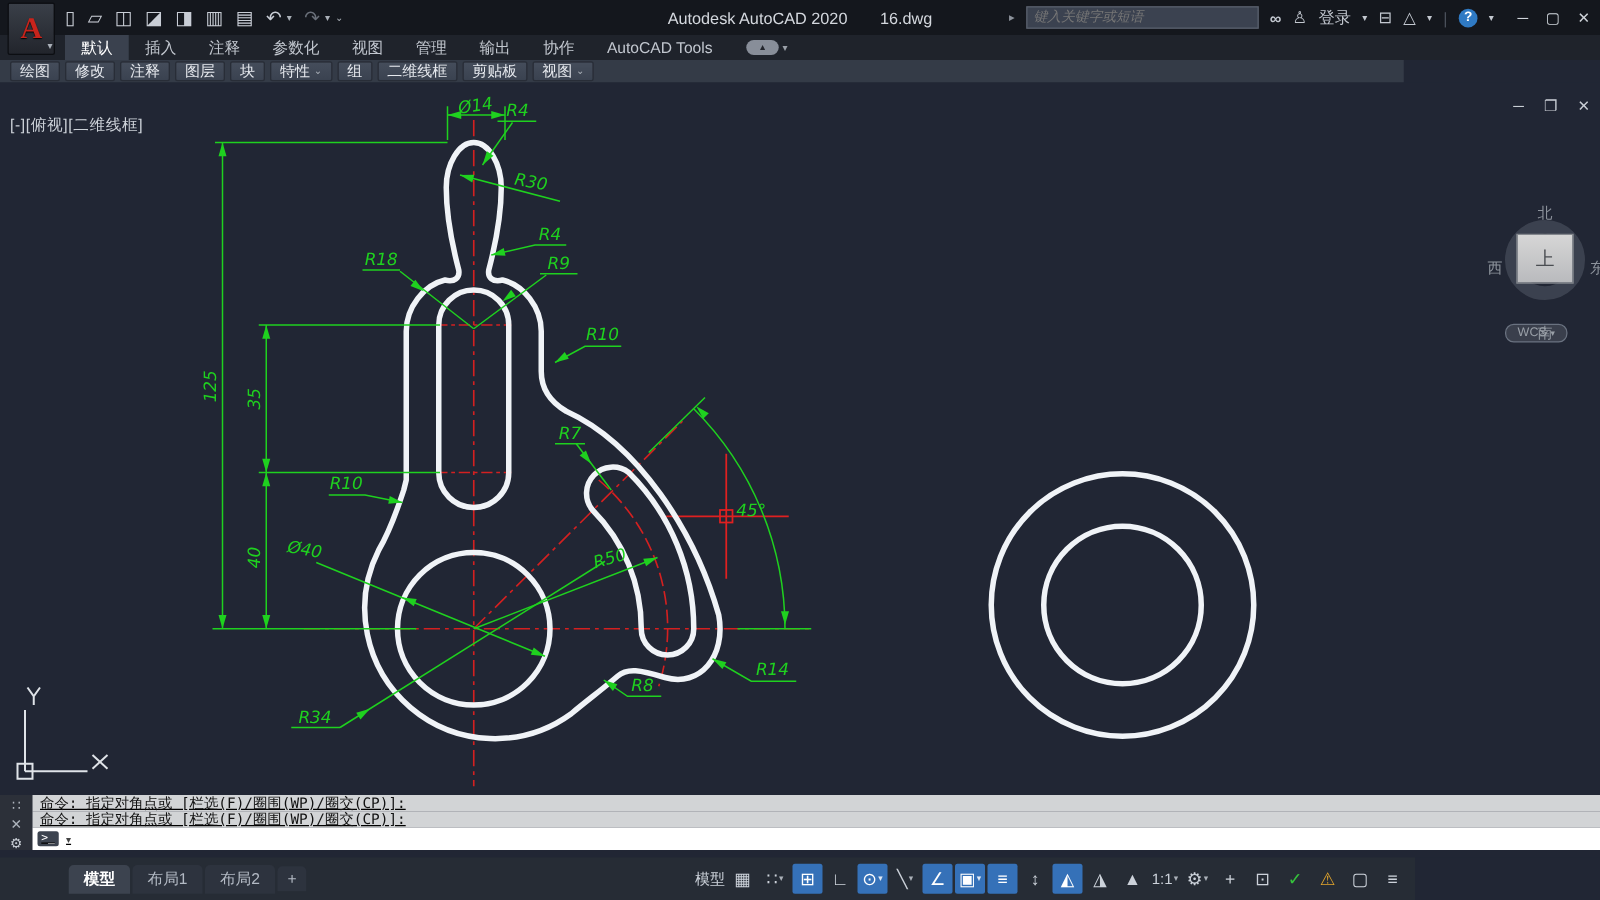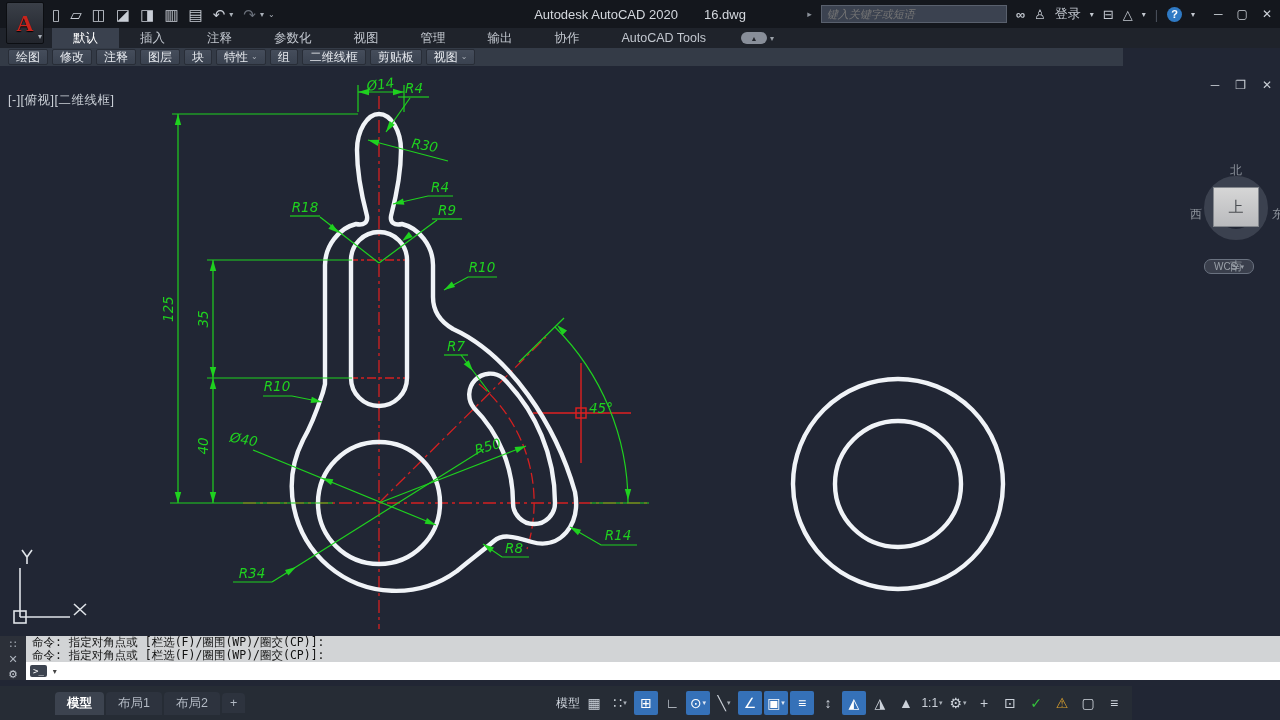--- a/index.html
+++ b/index.html
@@ -18,21 +18,21 @@
   .qat .car { font-size:8px; color:#aab0b8; margin-left:-6px; }
   .doctitle { position:absolute; left:0; top:0; width:1280px; height:28px; display:flex; align-items:center; justify-content:center; gap:26px; color:#d4d8de; font-size:13px; pointer-events:none; }
   .tb-right { position:absolute; right:0; top:0; height:28px; display:flex; align-items:center; gap:9px; padding-right:8px; color:#c3c8d0; font-size:13px; }
   .searchbox { width:186px; height:18px; background:#3b4250; border:1px solid #59606d; color:#9298a2; font-size:11px; font-style:italic; padding:0 5px; }
   .helpcircle { width:15px; height:15px; border-radius:50%; background:#2f7ac4; color:#fff; font-size:11px; font-weight:bold; display:flex; align-items:center; justify-content:center; }
   .winbtns { display:flex; gap:14px; margin-left:10px; color:#cfd4da; font-size:12px; }
   .sep { color:#4a505a; }
 
   
   .tabrow { position:absolute; left:0; top:28px; width:1280px; height:20px; background:#1f232b; display:flex; align-items:stretch; padding-left:52px; }
-  .rtab { color:#c2c7cf; font-size:12.5px; padding:0 21px; display:flex; align-items:center; }
+  .rtab { color:#c2c7cf; font-size:12.5px; padding:0 13px; display:flex; align-items:center; }
   .rtab.active { background:#3a414e; color:#fff; }
   .ribbonpill { margin-left:14px; align-self:center; background:#888e99; border-radius:8px; width:26px; height:12px; display:flex; align-items:center; justify-content:center; color:#23262d; font-size:7px; }
   .ribbonpill-car { color:#9aa0a8; font-size:8px; margin-left:3px; align-self:center; }
   .panelrow { position:absolute; left:0; top:48px; width:1123px; height:18px; background:#343b47; display:flex; align-items:center; gap:4px; padding-left:8px; }
   .pbtn { height:16px; background:linear-gradient(#454d5b,#3a4250); border:1px solid #282d37; border-radius:2px; color:#e6e9ee; font-size:12px; padding:0 7px; display:flex; align-items:center; gap:3px; line-height:1; }
   .pbtn .car { font-size:8px; color:#aab0b8; }
 
   
   .canvas { position:absolute; left:0; top:66px; width:1280px; height:620px; background:#212634; }
   .canvas svg { position:absolute; left:0; top:0; }
@@ -43,21 +43,21 @@
   .vc-face { position:absolute; left:17px; top:21px; width:46px; height:40px; background:linear-gradient(#d6d6d6,#b9babd); border:1px solid #83878d; color:#4a4d52; display:flex; align-items:center; justify-content:center; font-size:15px; }
   .vc-n { position:absolute; left:34px; top:-4px; } .vc-s { position:absolute; left:34px; top:92px; }
   .vc-w { position:absolute; left:-6px; top:40px; } .vc-e { position:absolute; left:76px; top:40px; }
   .wcs { position:absolute; left:1204px; top:193px; width:50px; height:15px; border:1px solid #6a7280; border-radius:7px; background:rgba(190,197,208,0.16); color:#9aa0a8; font-size:10px; display:flex; align-items:center; justify-content:center; gap:3px; }
   .wcs .car{ font-size:7px; }
 
   
   .cmdwin { position:absolute; left:0; top:570px; width:1280px; height:44px; display:flex; }
   .cmd-grip { width:26px; background:#2c3039; display:flex; flex-direction:column; align-items:center; color:#aeb4bd; font-size:11px; gap:2px; padding-top:2px; }
   .cmd-grip .wr { margin-top:auto; margin-bottom:2px; color:#c9ced5; }
-  .cmd-main { flex:1; display:flex; flex-direction:column; }
+  .cmd-main { flex:1; display:flex; flex-direction:column;text-decoration:underline; }
   .cmd-hist { background:#d2d4d6; color:#111; font-family:"DejaVu Sans Mono","Liberation Mono",monospace; font-size:11.5px; height:13px; line-height:13px; padding-left:6px; }
   .cmd-input { background:#ffffff; flex:1; display:flex; align-items:center; gap:6px; padding-left:4px; font-size:12px; }
   .cmd-ico { background:#3c434f; color:#fff; font-size:9px; padding:1px 3px; border-radius:2px; font-family:"DejaVu Sans Mono",monospace; }
   .cmd-car { color:#444; font-size:8px; }
   .cmd-input input { border:none; outline:none; flex:1; font-style:italic; color:#8a8f96; font-size:12px; background:transparent; font-family:"DejaVu Sans Mono","Liberation Mono",monospace; }
 
   
   .statusbar { position:absolute; left:0; top:686px; width:1132px; height:34px; background:#262c35; display:flex; align-items:center; }
   .lay-tabs { display:flex; align-items:center; gap:2px; margin-left:55px; }
   .ltab { color:#b3bac4; font-size:12.5px; padding:3px 12px; border-radius:4px 4px 0 0; background:#2d333e; }

